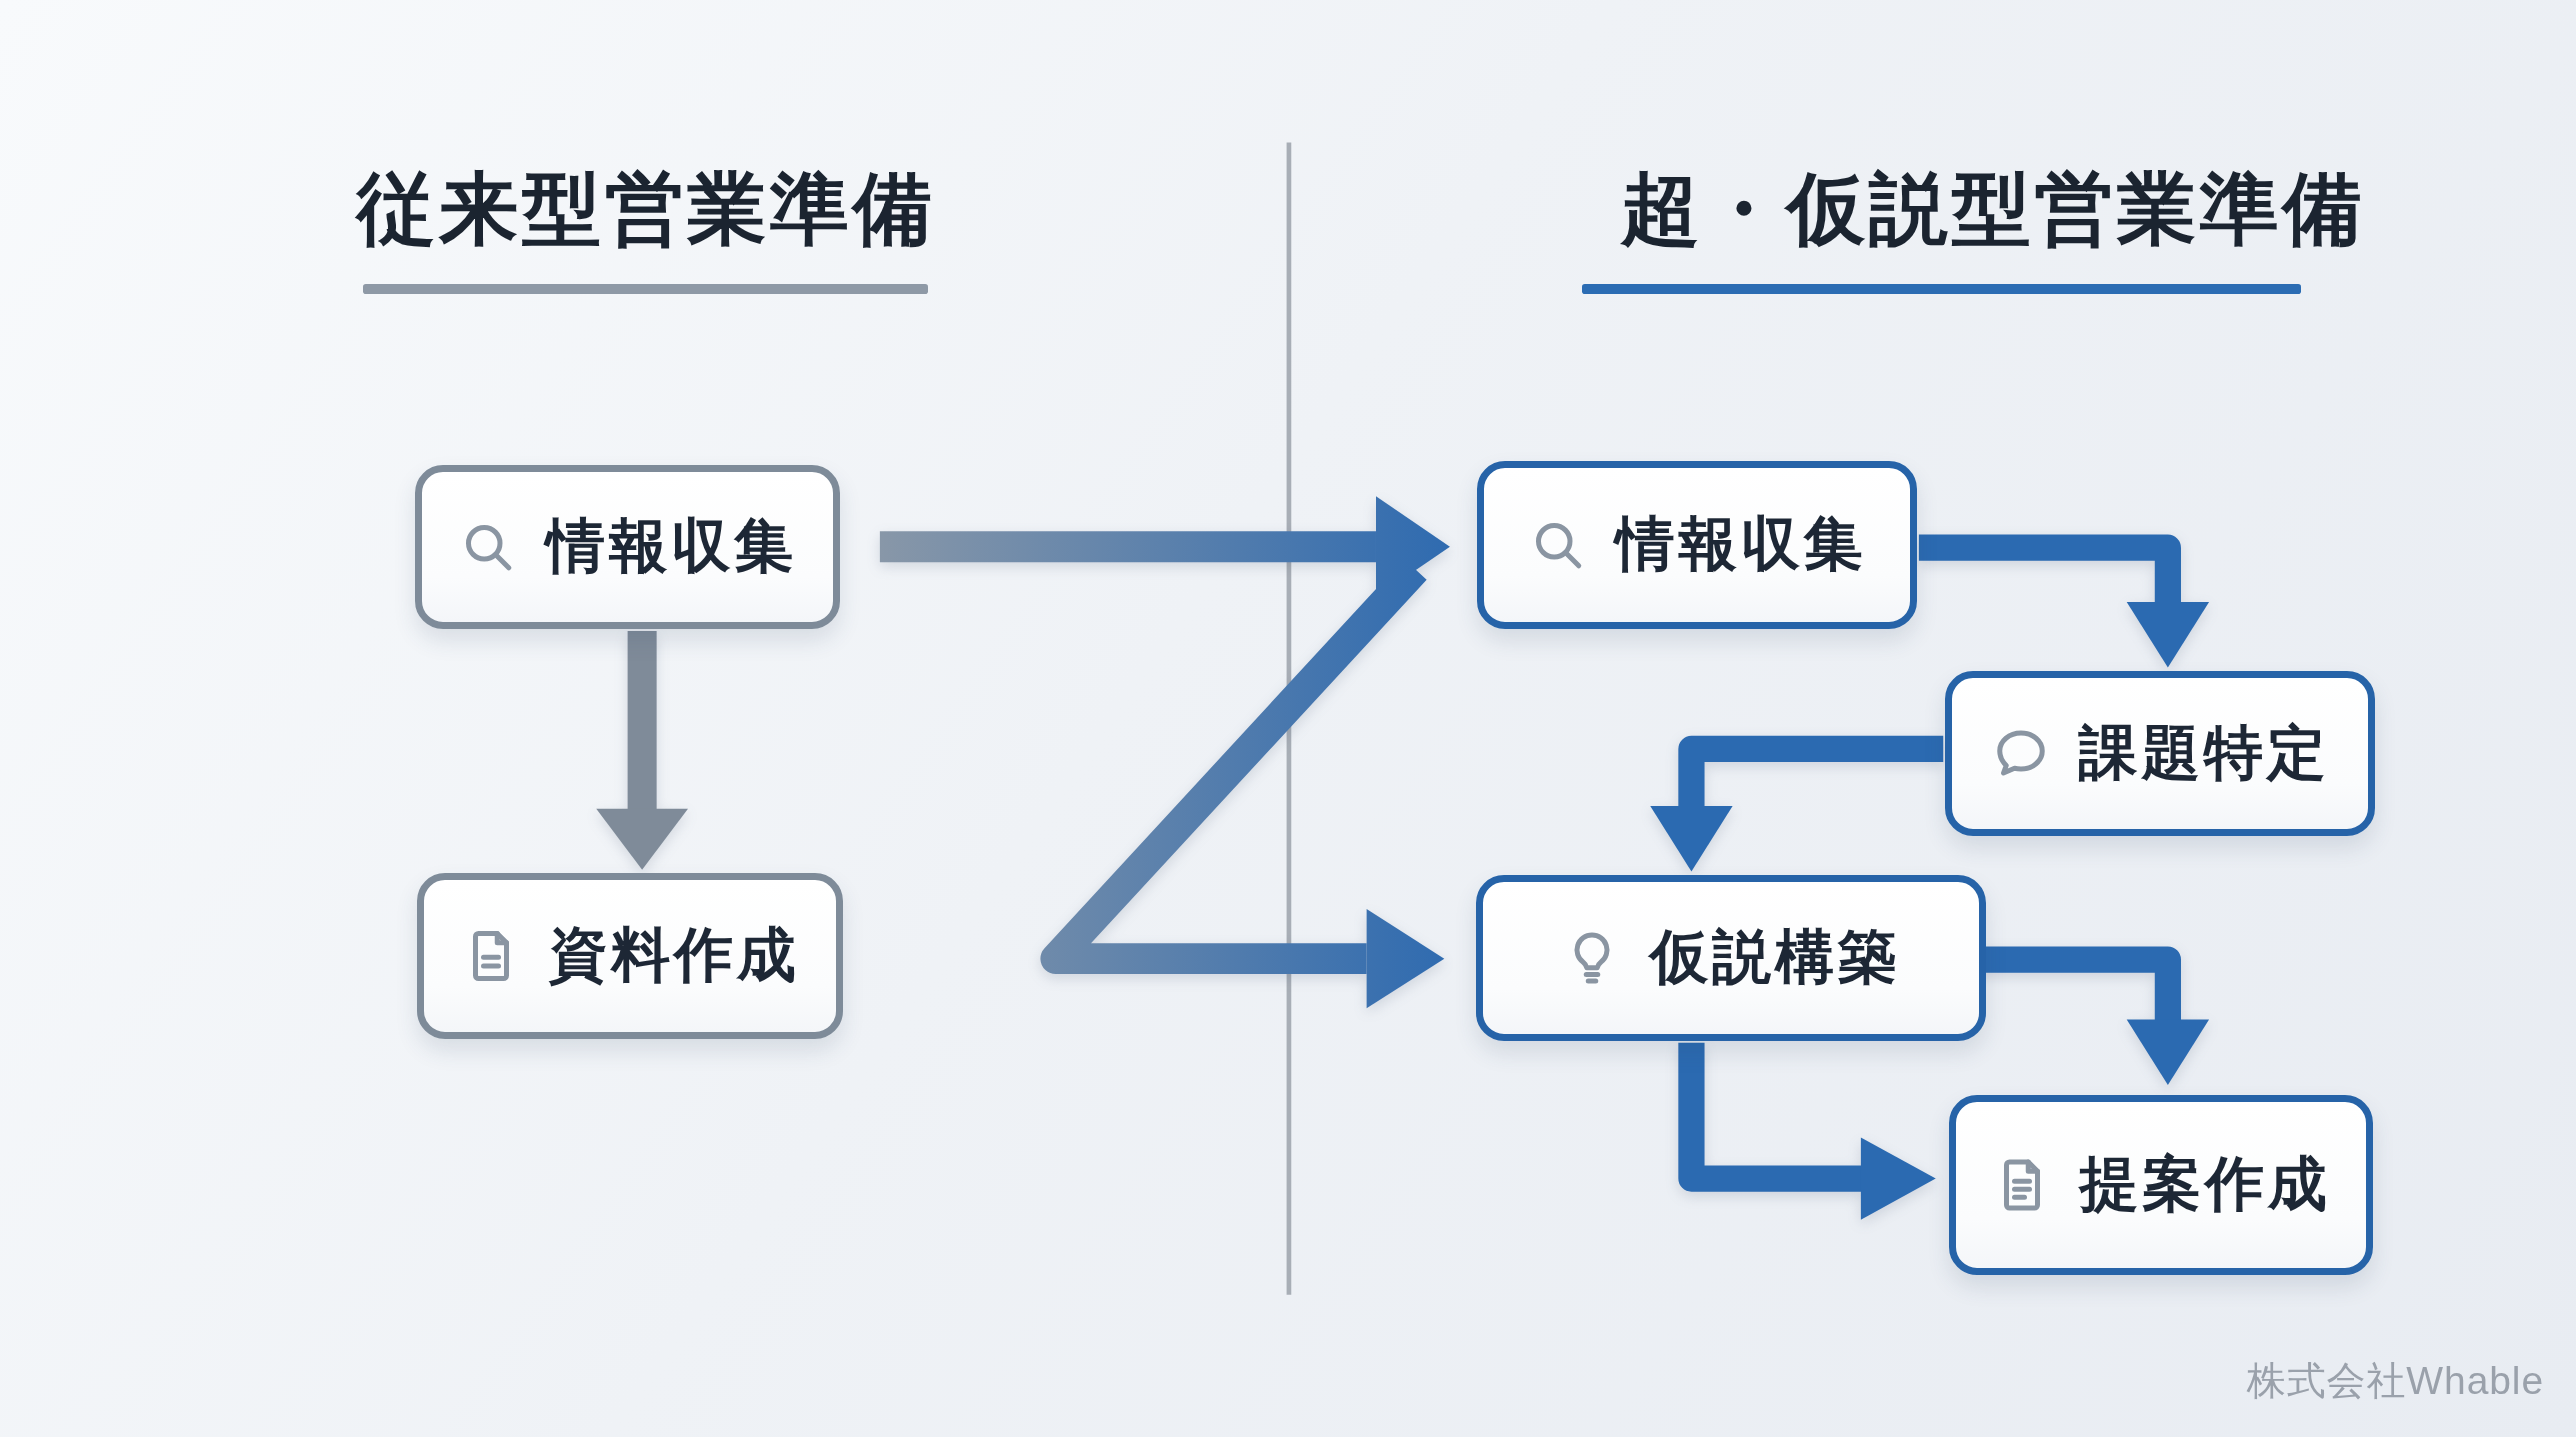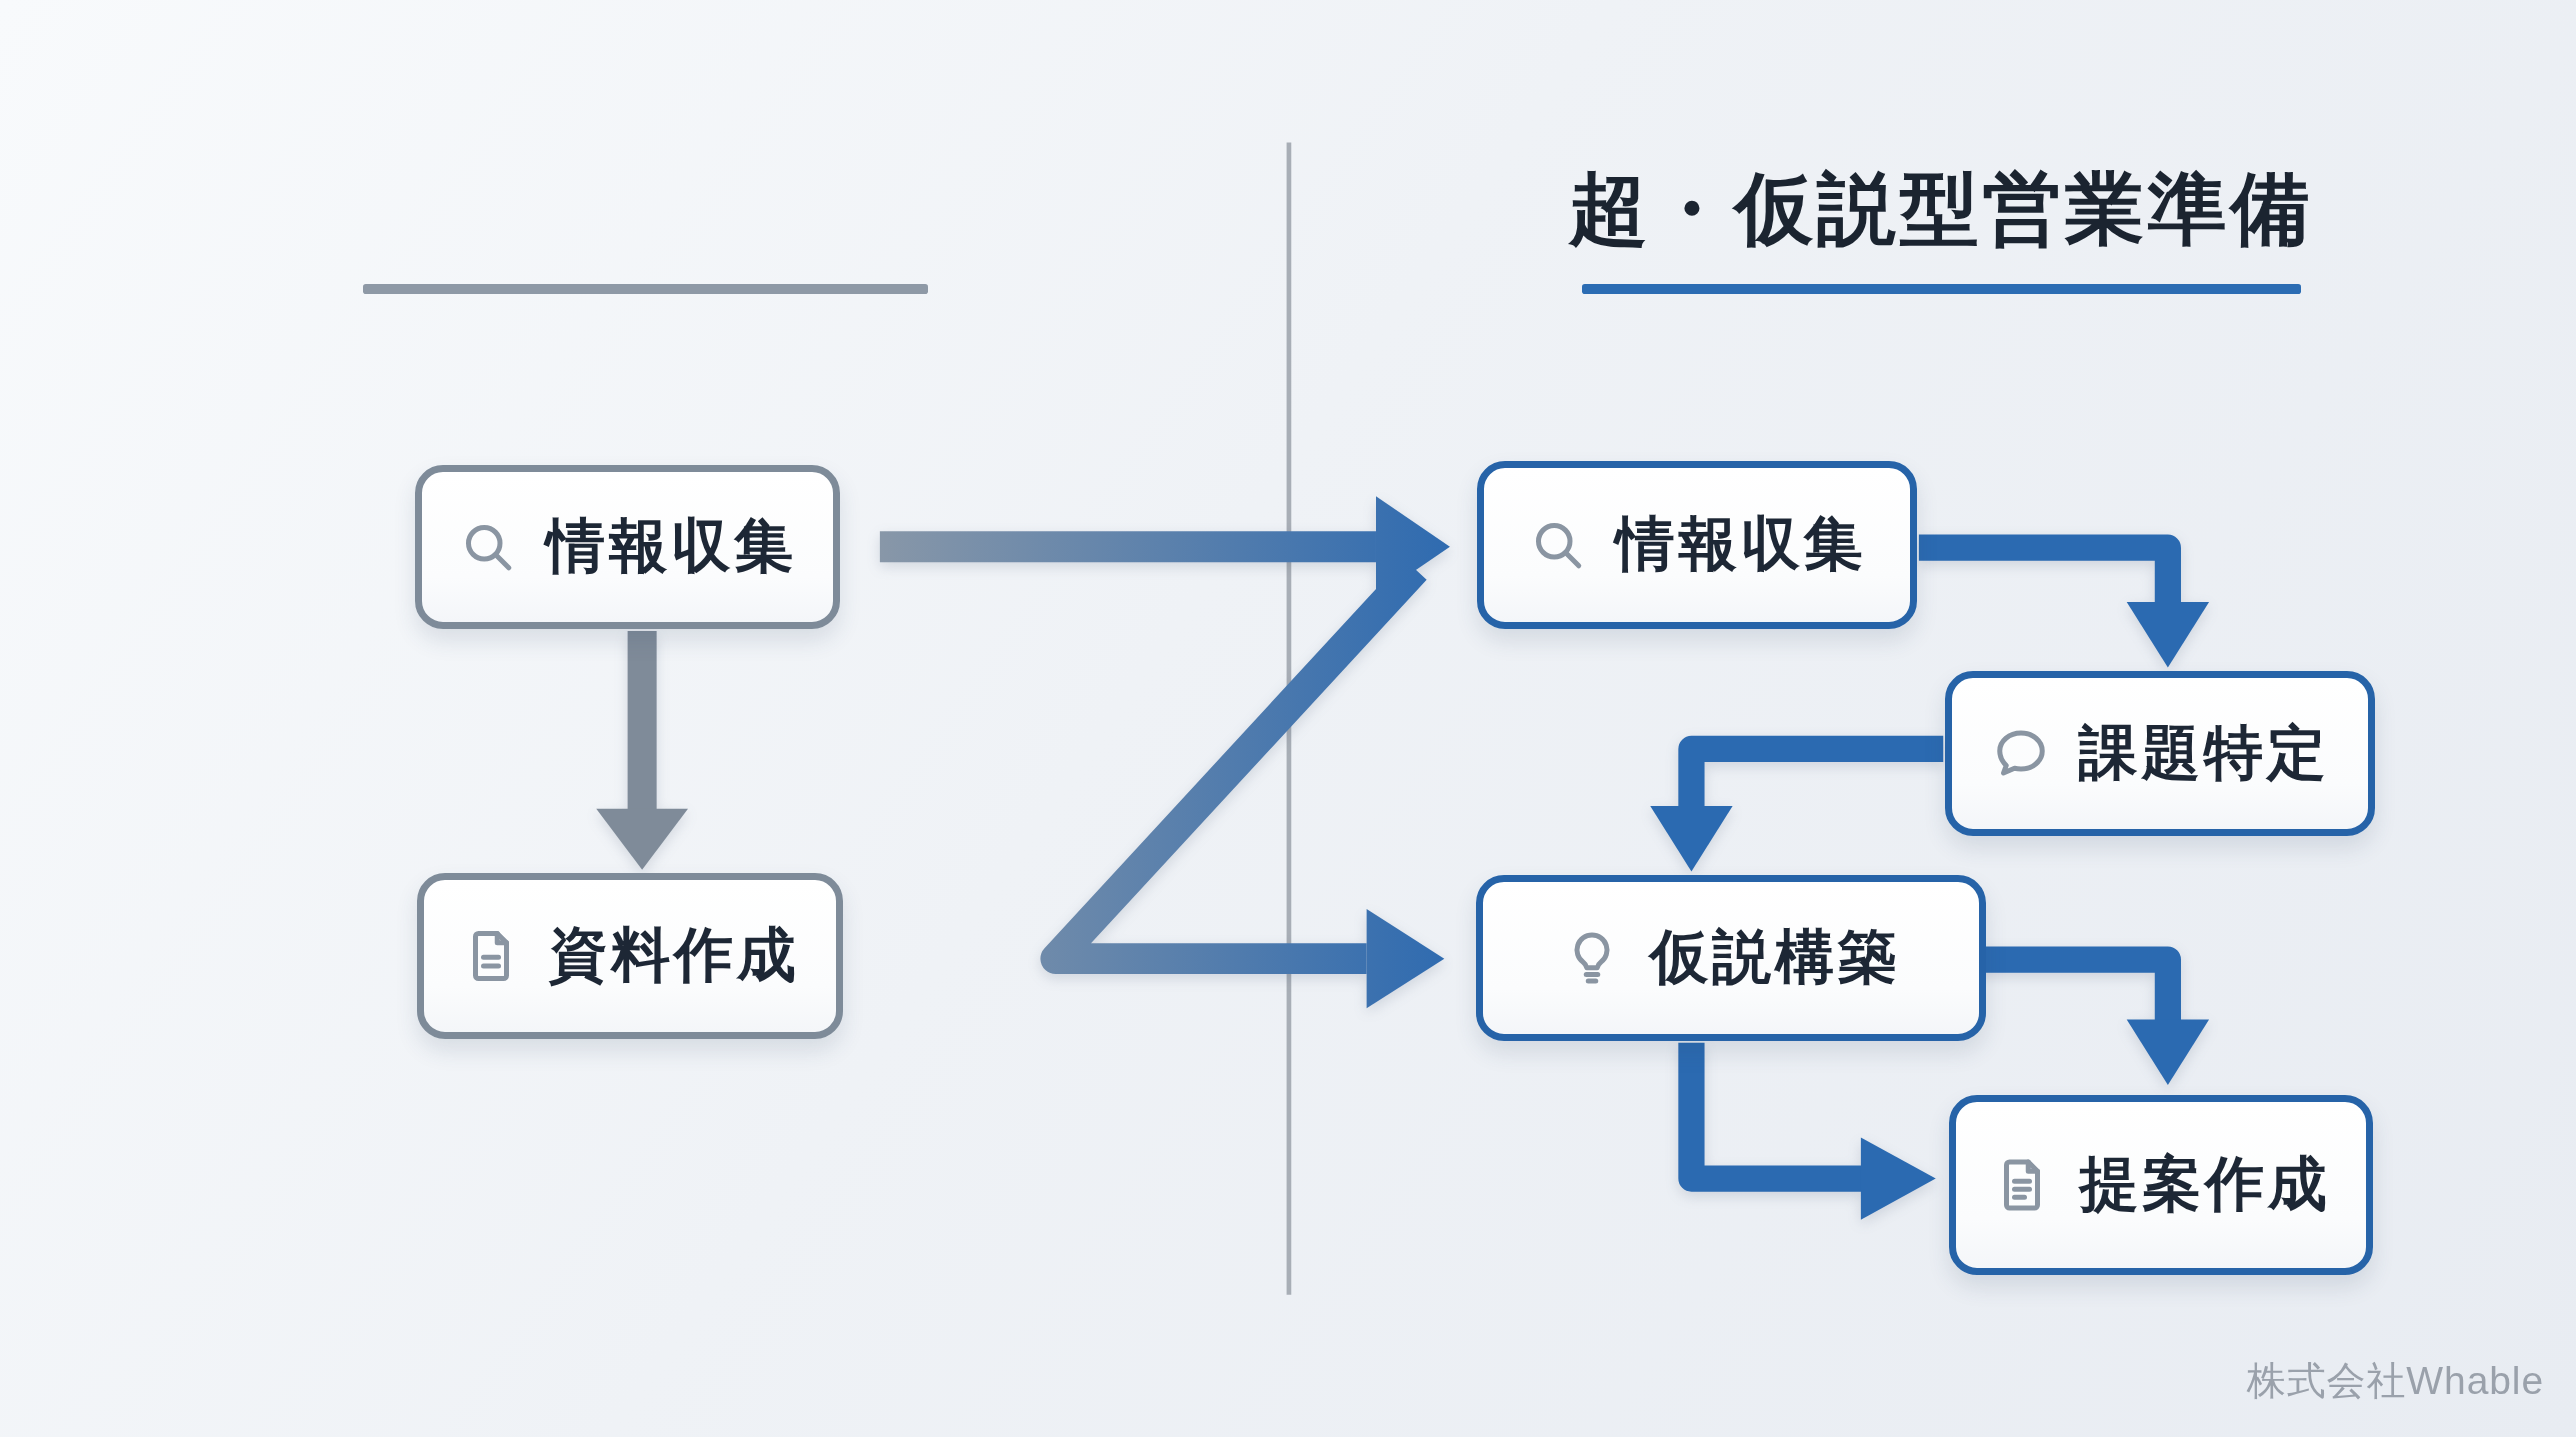--- a/index.html
+++ b/index.html
@@ -78,23 +78,24 @@
         <polygon points="2272,1089 2360,1089 2316,1159" stroke="none"></polygon>
       </g>
 
       <g fill="#2b6ab1" stroke="#2b6ab1">
         <path d="M1807 1114 V1259 H1990" fill="none" stroke-width="28" stroke-linejoin="round"></path>
         <polygon points="1988,1215 1988,1303 2068,1259" stroke="none"></polygon>
       </g>
     </g>
   </svg>
 
+  <div class="section-title" style="left:178px;">従来型営業準備</div>
   <div class="title-underline" style="left:363px;width:565px;background:#8e99a6;"></div>
 
-  <div class="section-title" style="left:1473px;font-family:Liberation Serif, serif;">超・仮説型営業準備</div>
+  <div class="section-title" style="left:1525px;font-family:Liberation Serif, serif;">超・仮説型営業準備</div>
   <div class="title-underline" style="left:1582px;width:719px;background:#2b6cb3;"></div>
 
   <div class="node gray" style="left:415px;top:465px;width:425px;height:164px;">
     <span class="icon">
       <svg viewBox="0 0 24 24">
           <circle cx="10.5" cy="10.5" r="6.3"></circle>
           <line x1="15.2" y1="15.2" x2="20.3" y2="20.3"></line>
         </svg>
     </span>
     <span class="label">情報収集</span>

